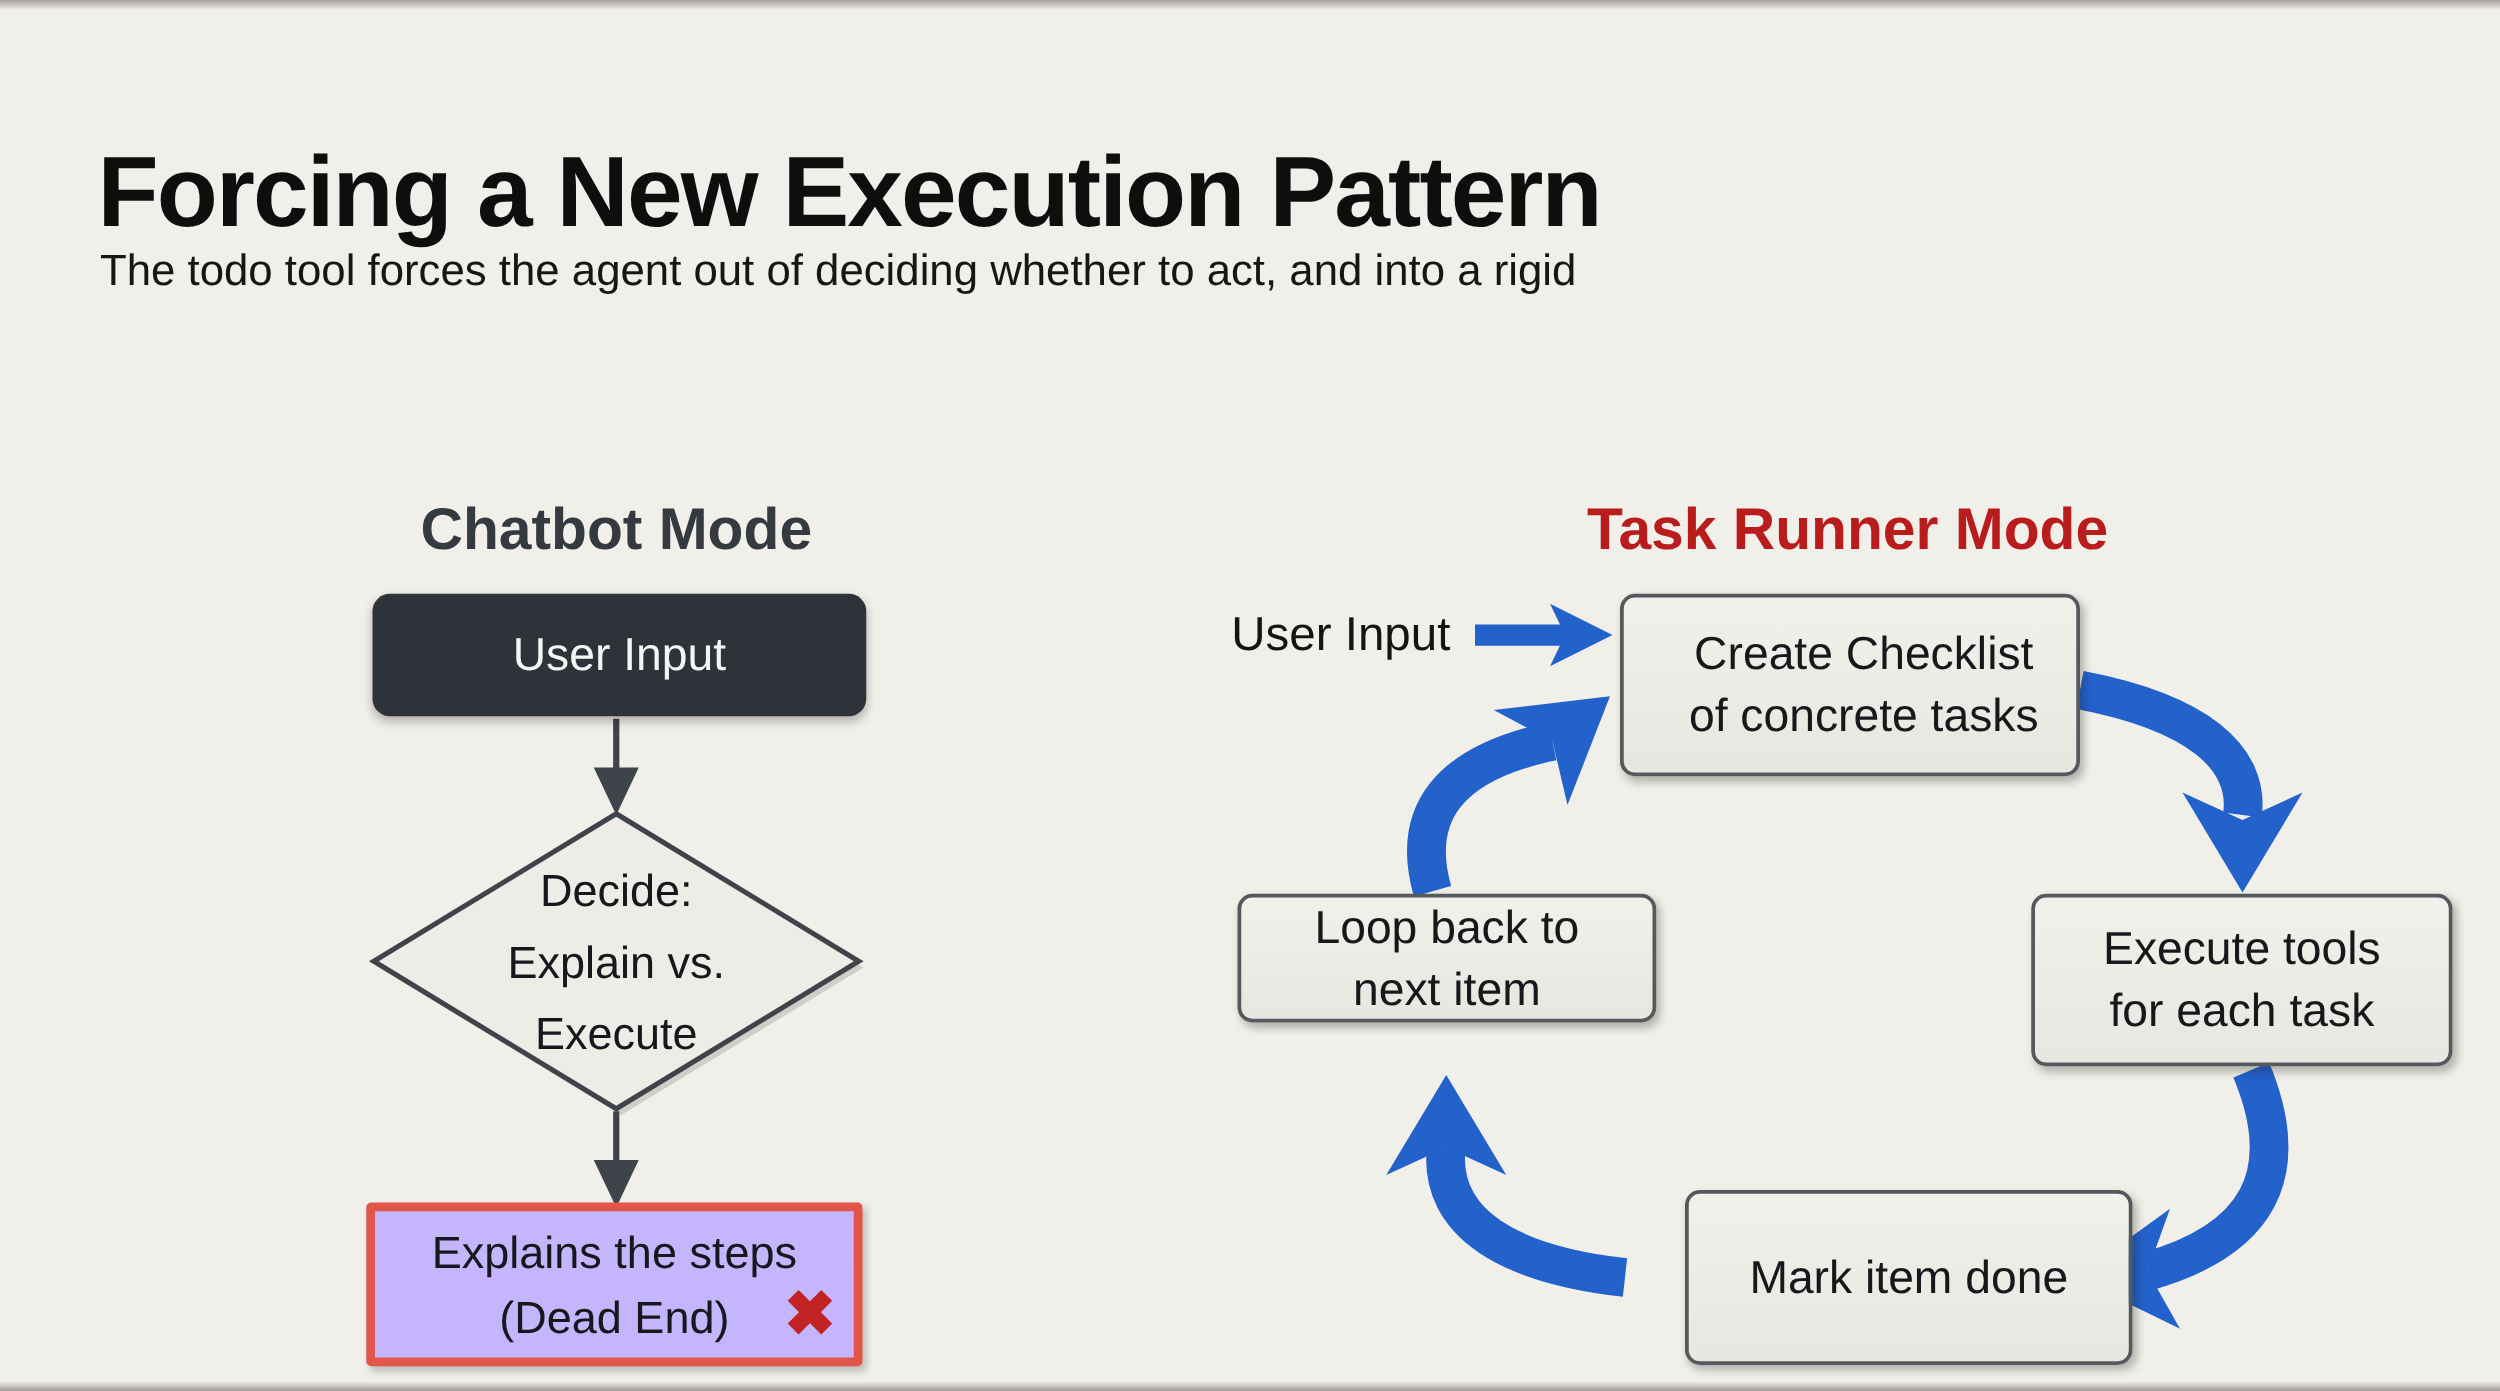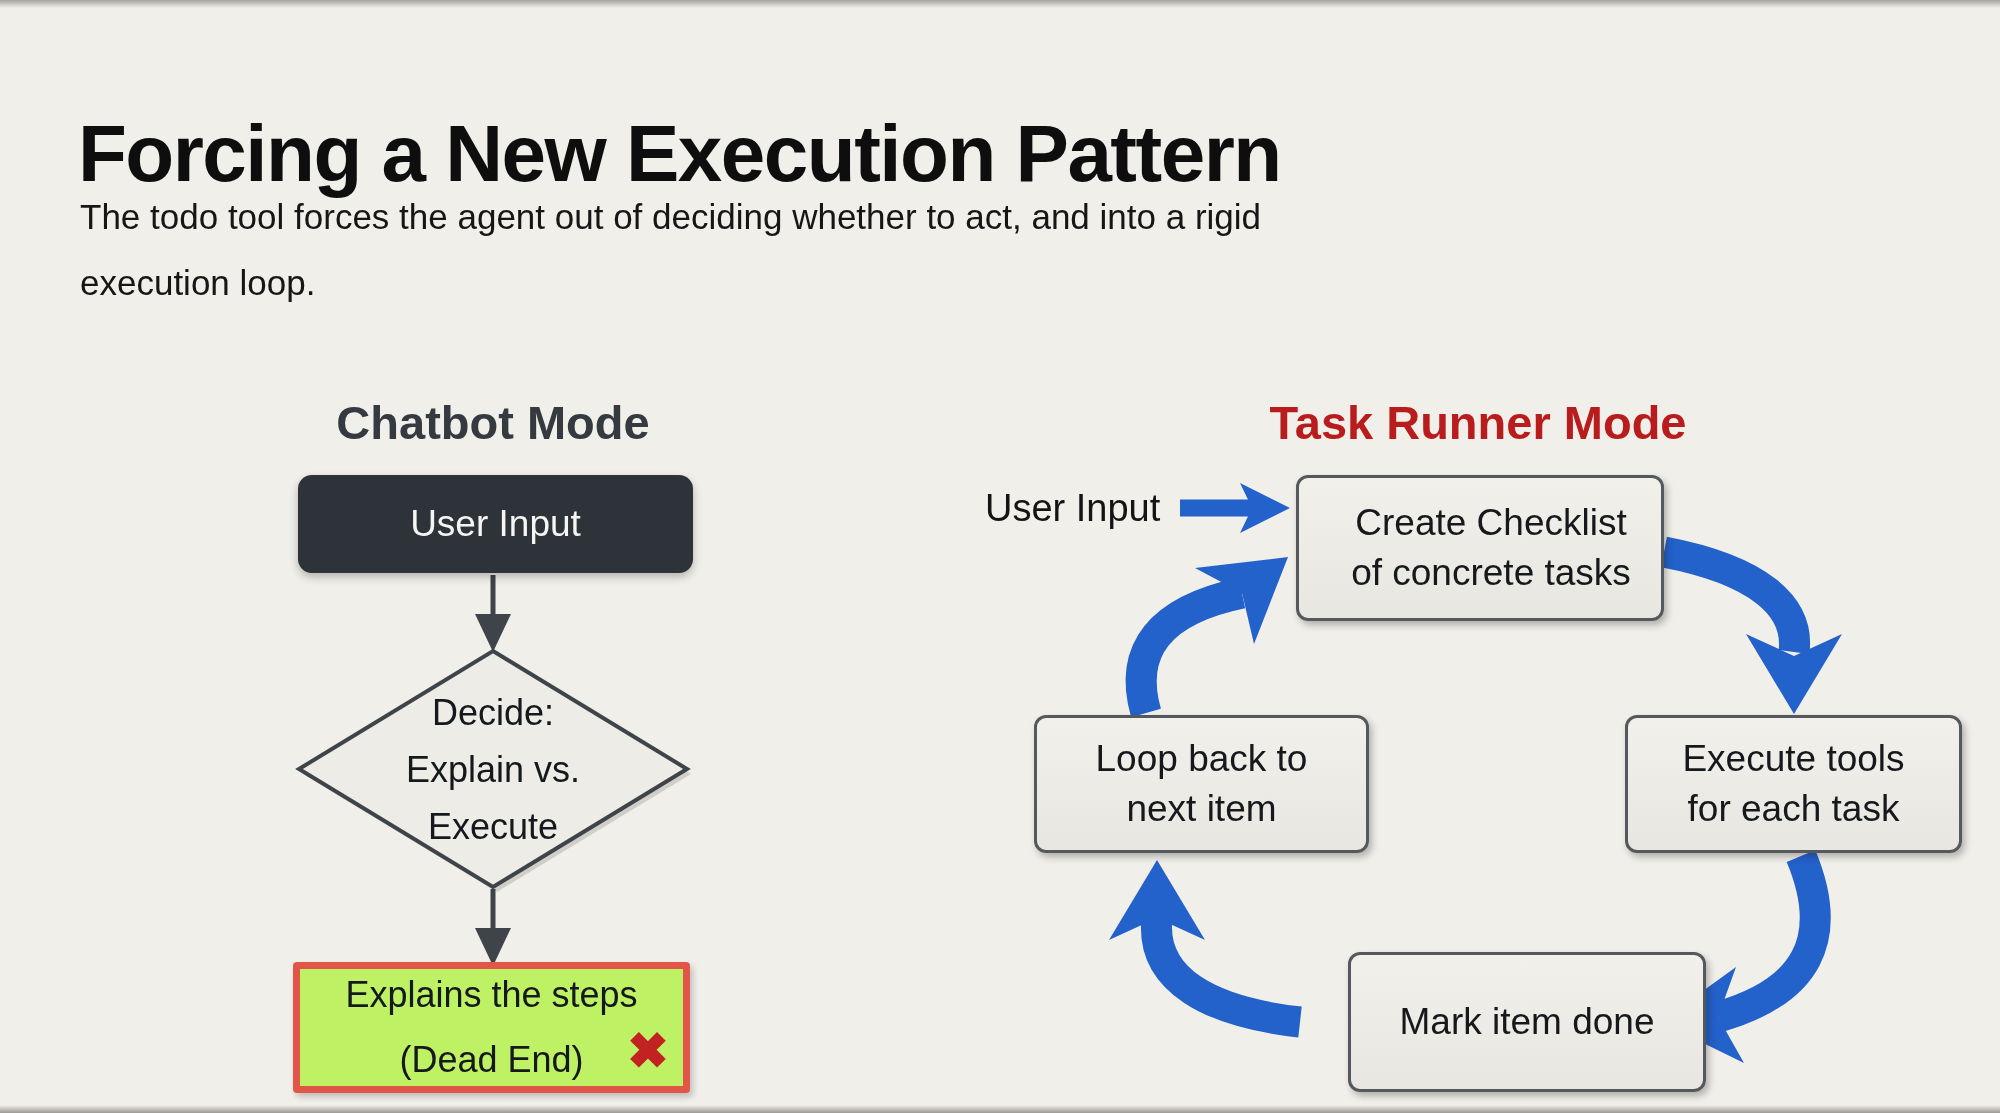--- a/index.html
+++ b/index.html
@@ -100,46 +100,45 @@
     font-size: 36px;
     line-height: 57px;
     color: #15181c;
   }
   .dead-end-node {
     left: 293px; top: 962px;
     width: 397px; height: 131px;
     box-sizing: border-box;
     border: 7px solid #e2564a;
     border-radius: 4px;
-    background: #bef264;
+    background: #c4b5fd;
     font-size: 36px;
     line-height: 52px;
     box-shadow: 3px 4px 6px rgba(0,0,0,0.2);
-    justify-content: space-between;
   }
   .dead-end-mark {
     position: absolute;
     right: 14px;
     bottom: 10px;
     font-size: 50px;
     font-weight: bold;
     line-height: 50px;
     color: #c32222;
   }
   .flow-node {
     box-sizing: border-box;
     border: 3px solid #55585c;
     border-radius: 12px;
     background: linear-gradient(180deg, #f1f0ea, #e7e6e0);
     box-shadow: 3px 4px 7px rgba(30,30,30,0.3);
     color: #16181b;
   }
   .node-create  { left: 1296px; top: 475px; width: 368px; height: 146px; padding-left: 22px; }
   .node-execute { left: 1625px; top: 715px; width: 337px; height: 138px; }
-  .node-loop    { left: 990px;  top: 715px; width: 335px; height: 138px; margin-left: 44px; }
+  .node-loop    { left: 990px;  top: 715px; width: 335px; height: 103px; }
   .node-mark    { left: 1348px; top: 952px; width: 358px; height: 140px; }
 
   .runner-user-input {
     position: absolute;
     left: 985px; top: 487px;
     font-size: 38px;
     color: #141414;
     white-space: nowrap;
     z-index: 2;
   }
@@ -148,21 +147,20 @@
 <body>
 
 <div class="slide">
 
   <div class="edge-strip edge-top"></div>
   <div class="edge-strip edge-bottom"></div>
 
   <h1 class="page-title">Forcing a New Execution Pattern</h1>
   <div class="page-subtitle">
     <div>The todo tool forces the agent out of deciding whether to act, and into a rigid</div>
-    <div>execution loop.</div>
   </div>
 
   <svg class="arrow-layer" viewBox="0 0 2000 1113">
 
     <line class="gray-line" x1="493" y1="575" x2="493" y2="618"></line>
     <polygon class="gray-head" points="475,614 511,614 493,652"></polygon>
 
     <polygon class="diamond-shadow" points="497,656 691,774 497,892 303,774"></polygon>
     <polygon class="diamond-shape" points="493,651 687,769 493,887 299,769"></polygon>
 

